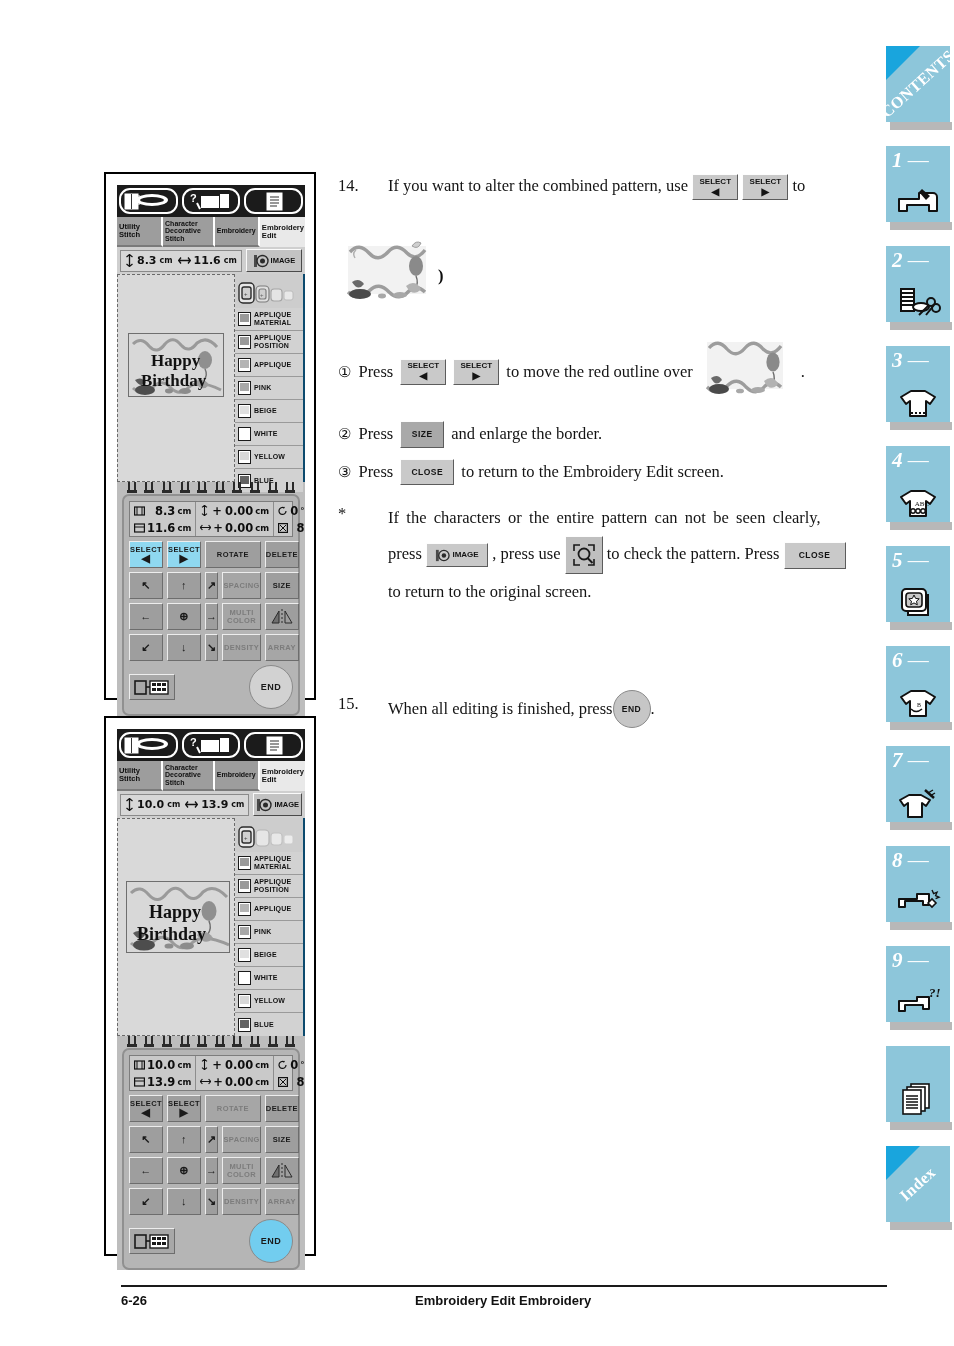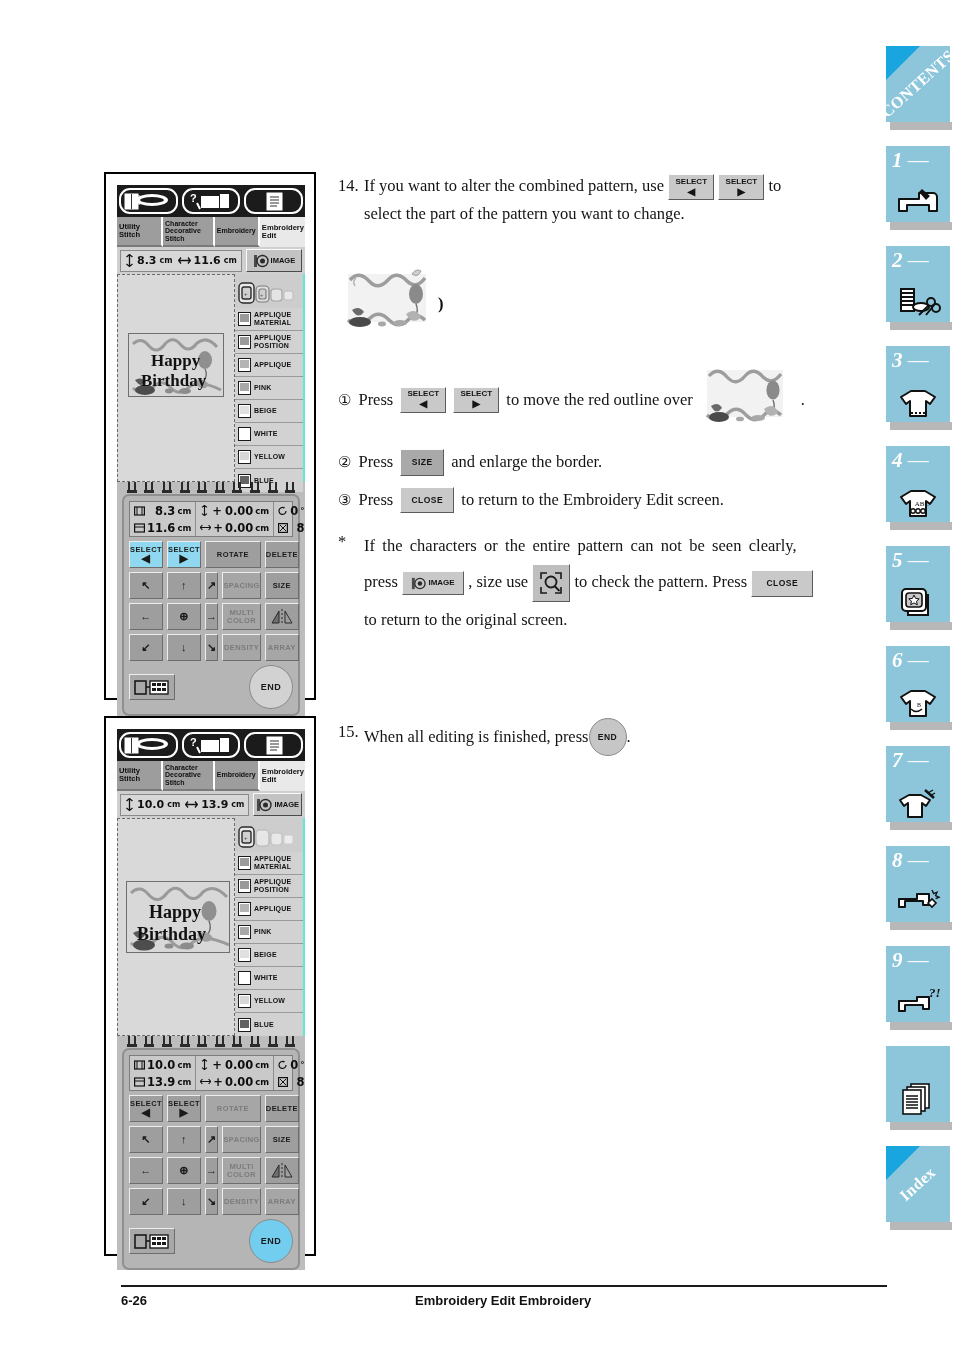--- a/index.html
+++ b/index.html
@@ -81,21 +81,21 @@
     font-size: 11px; color: #101010;
   }
   .sizebox .u { font-size: 8px; }
   .imgbtn {
     width: 62px; height: 23px; background: #c3c3c3;
     border: 1px solid #4a4a4a; border-top-color: #fafafa; border-left-color: #fafafa;
     display: flex; align-items: center; justify-content: center; gap: 2px;
     font-size: 7.5px; font-weight: bold; color: #101010;
   }
 
-  .workarea { display: flex; background: #5eead4; }
+  .workarea { display: flex; background: #0c4a6e; }
   .canvas {
     position: relative; background: #d9d9d9;
     border: 1px dashed #6a6a6a;
   }
   .hooprow { display: flex; align-items: flex-end; height: 34px; padding-left: 2px; gap: 1px; }
   .collist { background: #cdcdcd; }
   .colrow {
     display: flex; align-items: center; height: 23px;
     border-bottom: 1px solid #9a9a9a; background: #d2d2d2;
     padding-left: 3px; gap: 3px;
@@ -172,21 +172,21 @@
   .endbtn.sel { background: #72cdef; }
 
   
   .text-col {
     position: absolute; left: 338px; top: 172px; width: 538px;
     font-family: "Liberation Serif", serif;
     font-size: 16.5px; color: #141414; line-height: 28px;
   }
   .step { display: flex; margin-bottom: 4px; }
   .step-num { width: 26px; flex: none; }
-  .step-body { flex: 1; text-align: justify; }
+  .step-body { flex: 1; text-align: justify; margin-left: 24px; }
   .exhead {
     font-family: "Liberation Serif", serif;
     font-weight: bold; font-size: 16.5px; color: #0d0d0d;
   }
 
   
   .key {
     display: inline-flex; align-items: center; justify-content: center;
     flex-direction: column;
     vertical-align: middle;
@@ -988,21 +988,20 @@
         <span>If you want to alter the combined pattern, use</span>
         <span class="key select">
           <span>SELECT</span>
             <span class="ar">◀</span>
         </span>
         <span class="key select">
           <span>SELECT</span>
             <span class="ar">▶</span>
         </span>
         <span>to</span><br>
-        <span>select the part of the pattern you want to change.</span>
       </div>
     </div>
 
     <div style="height:34px"></div>
 
     <div style="display:flex; align-items:center; gap:0;">
       <span class="thumb">
         <svg width="100" height="66" viewBox="0 0 100 66">
           <rect x="10" y="8" width="78" height="48" fill="#f2f2f2"></rect>
           <path d="M12 14 q9 -10 19 1 q9 10 19 -1 q9 -10 19 1 q9 9 18 -3" stroke="#9d9d9d" stroke-width="3.4" fill="none"></path>
@@ -1076,21 +1075,21 @@
         <span style="word-spacing:3.2px">If the characters or the entire pattern can not be seen clearly,</span><br>
         <span>press</span>
         <span class="key image">
           <svg width="15" height="15" viewBox="0 0 16 16">
             <rect x="1" y="2" width="3" height="12" fill="#4a4a4a"></rect>
             <circle cx="9.5" cy="8" r="5.5" fill="none" stroke="#2a2a2a" stroke-width="1.4"></circle>
             <circle cx="9.5" cy="8" r="2.4" fill="#2a2a2a"></circle>
           </svg>
           <span>IMAGE</span>
         </span>
-        <span>, size use</span>
+        <span>, press use</span>
         <span class="key mag">
           <svg width="26" height="26" viewBox="0 0 26 26">
             <path d="M3 9 v-6 h6 M23 9 v-6 h-6 M3 17 v6 h6 M23 17 v6 h-6" stroke="#1a1a1a" stroke-width="1.6" fill="none"></path>
             <circle cx="13" cy="12" r="5.5" fill="none" stroke="#1a1a1a" stroke-width="1.8"></circle>
             <path d="M16.5 16 l5 5" stroke="#1a1a1a" stroke-width="2"></path>
           </svg>
         </span>
         <span>to check the pattern. Press</span>
         <span class="key close lg">
           <span>CLOSE</span>

